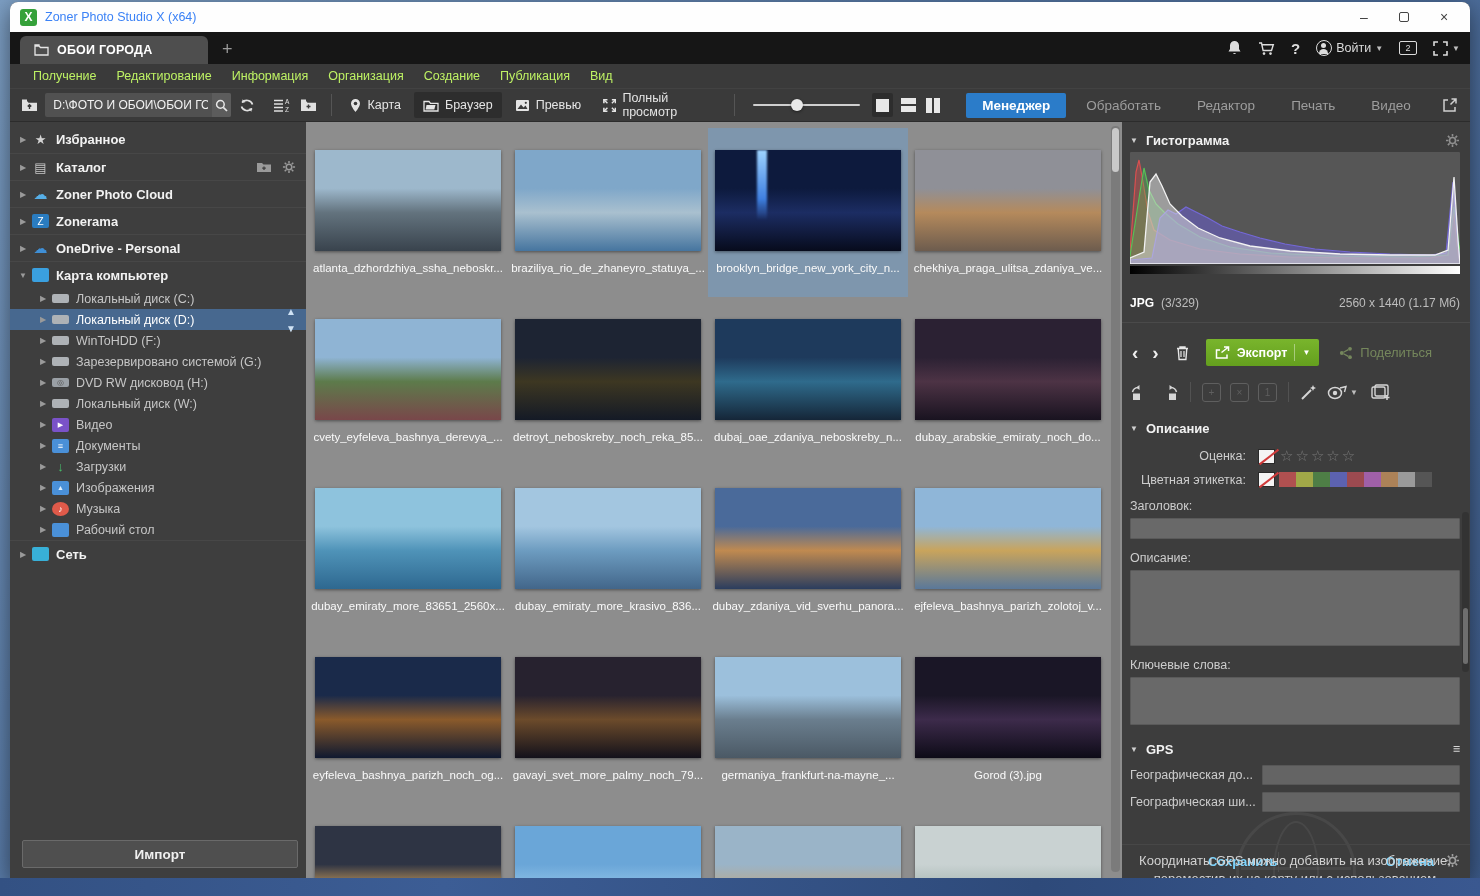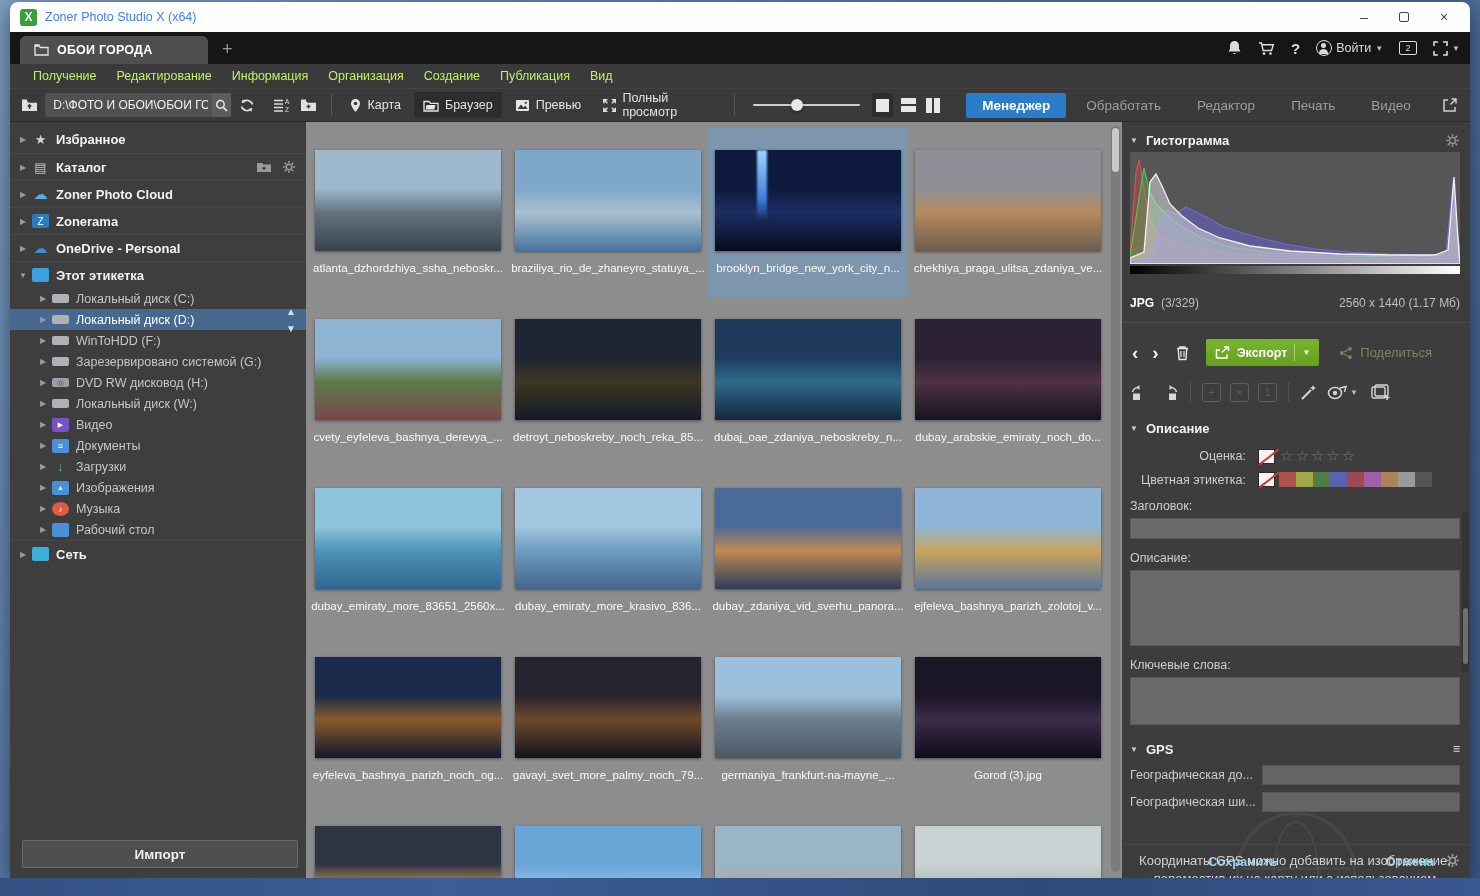--- a/index.html
+++ b/index.html
@@ -343,21 +343,21 @@
             <span class="sb-label">Zonerama</span>
           </div>
           <div class="sb-item lvl0 bold" style="padding-left: 8px;">
             <span class="sb-arrow">▶</span>
             <span class="sb-icon" style="background: transparent; color: rgb(63, 143, 214); font-size: 14px;">☁</span>
             <span class="sb-label">OneDrive - Personal</span>
           </div>
           <div class="sb-item lvl0 bold" style="padding-left: 8px;">
             <span class="sb-arrow">▼</span>
             <span class="sb-icon" style="background: rgb(58, 160, 224); color: rgb(255, 255, 255);"></span>
-            <span class="sb-label">Этот этикетка</span>
+            <span class="sb-label">Карта компьютер</span>
           </div>
           <div class="sb-item lvl1" style="padding-left: 28px;">
             <span class="sb-arrow">▶</span>
             <span class="sb-icon" style="background: rgb(174, 178, 182); color: rgb(255, 255, 255); height: 9px;"></span>
             <span class="sb-label">Локальный диск (C:)</span>
           </div>
           <div class="sb-item lvl1 sel" style="padding-left: 28px;">
             <span class="sb-arrow">▶</span>
             <span class="sb-icon" style="background: rgb(174, 178, 182); color: rgb(255, 255, 255); height: 9px;"></span>
             <span class="sb-label">Локальный диск (D:)</span>

